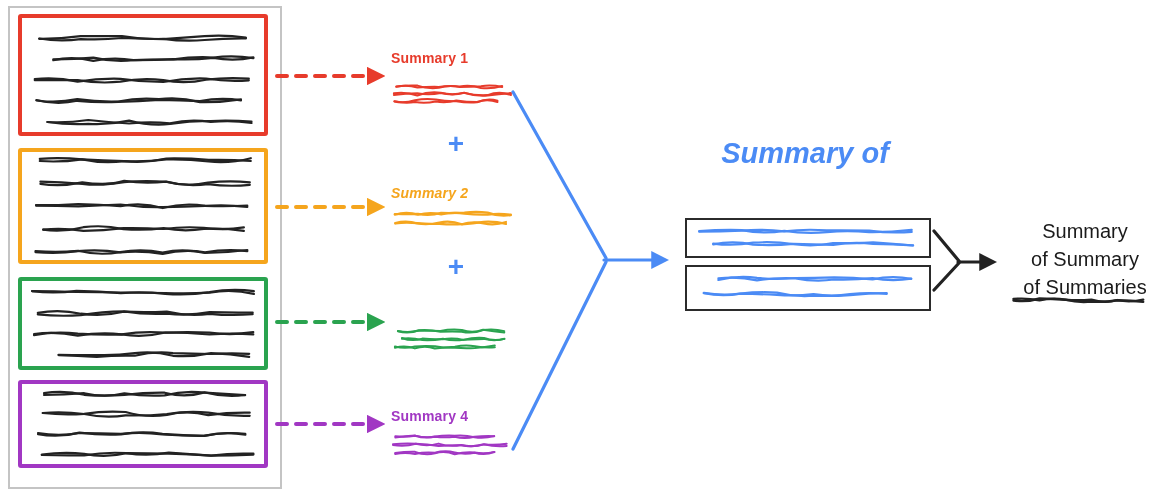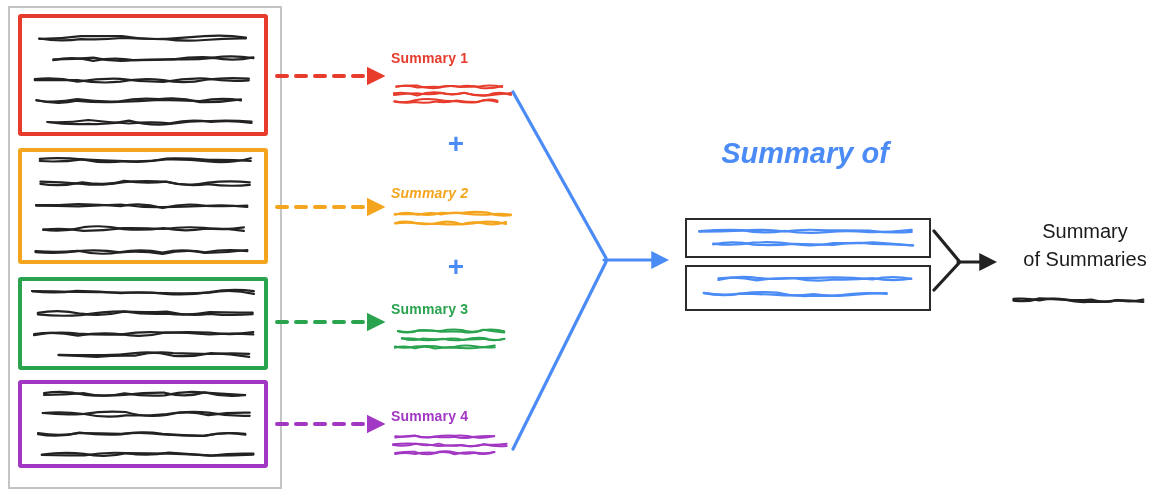--- a/index.html
+++ b/index.html
@@ -188,27 +188,27 @@
     <g>
         <path d="M1013.5,300.5 Q1026.5,302.5 1039.5,298.5 Q1052.4,299.0 1065.4,299.8 Q1078.4,300.9 1091.3,299.6 Q1104.3,303.7 1117.2,300.1 Q1130.2,302.5 1143.2,299.6" fill="none" stroke="#222222" stroke-width="2.4" stroke-linecap="round"></path>
         <path d="M1013.5,299.0 Q1026.5,297.9 1039.5,300.3 Q1052.4,297.3 1065.4,299.6 Q1078.4,303.0 1091.3,301.6 Q1104.3,302.6 1117.2,300.2 Q1130.2,300.4 1143.2,301.9" fill="none" stroke="#222222" stroke-width="2.4" stroke-linecap="round"></path>
       </g>
   </svg>
 
   <div class="sum-label c-red" style="top:50px;">Summary 1</div>
   <div class="plus" style="top:128px;">+</div>
   <div class="sum-label c-yellow" style="top:185px;">Summary 2</div>
   <div class="plus" style="top:251px;">+</div>
-  <div class="sum-label c-green" style="top:301px;">Summary 3</div>
   <div class="sum-label c-purple" style="top:408px;">Summary 4</div>
 
   <div class="sos-title">
     <div>Summary of</div>
   </div>
   <div class="sos-box" style="top:218px; height:40px;"></div>
   <div class="sos-box" style="top:265px; height:46px;"></div>
 
   <div class="final-text">
     <div>Summary</div>
+    <div>of Summary</div>
     <div>of Summaries</div>
   </div>
 
 </div>
 
 </body></html>

